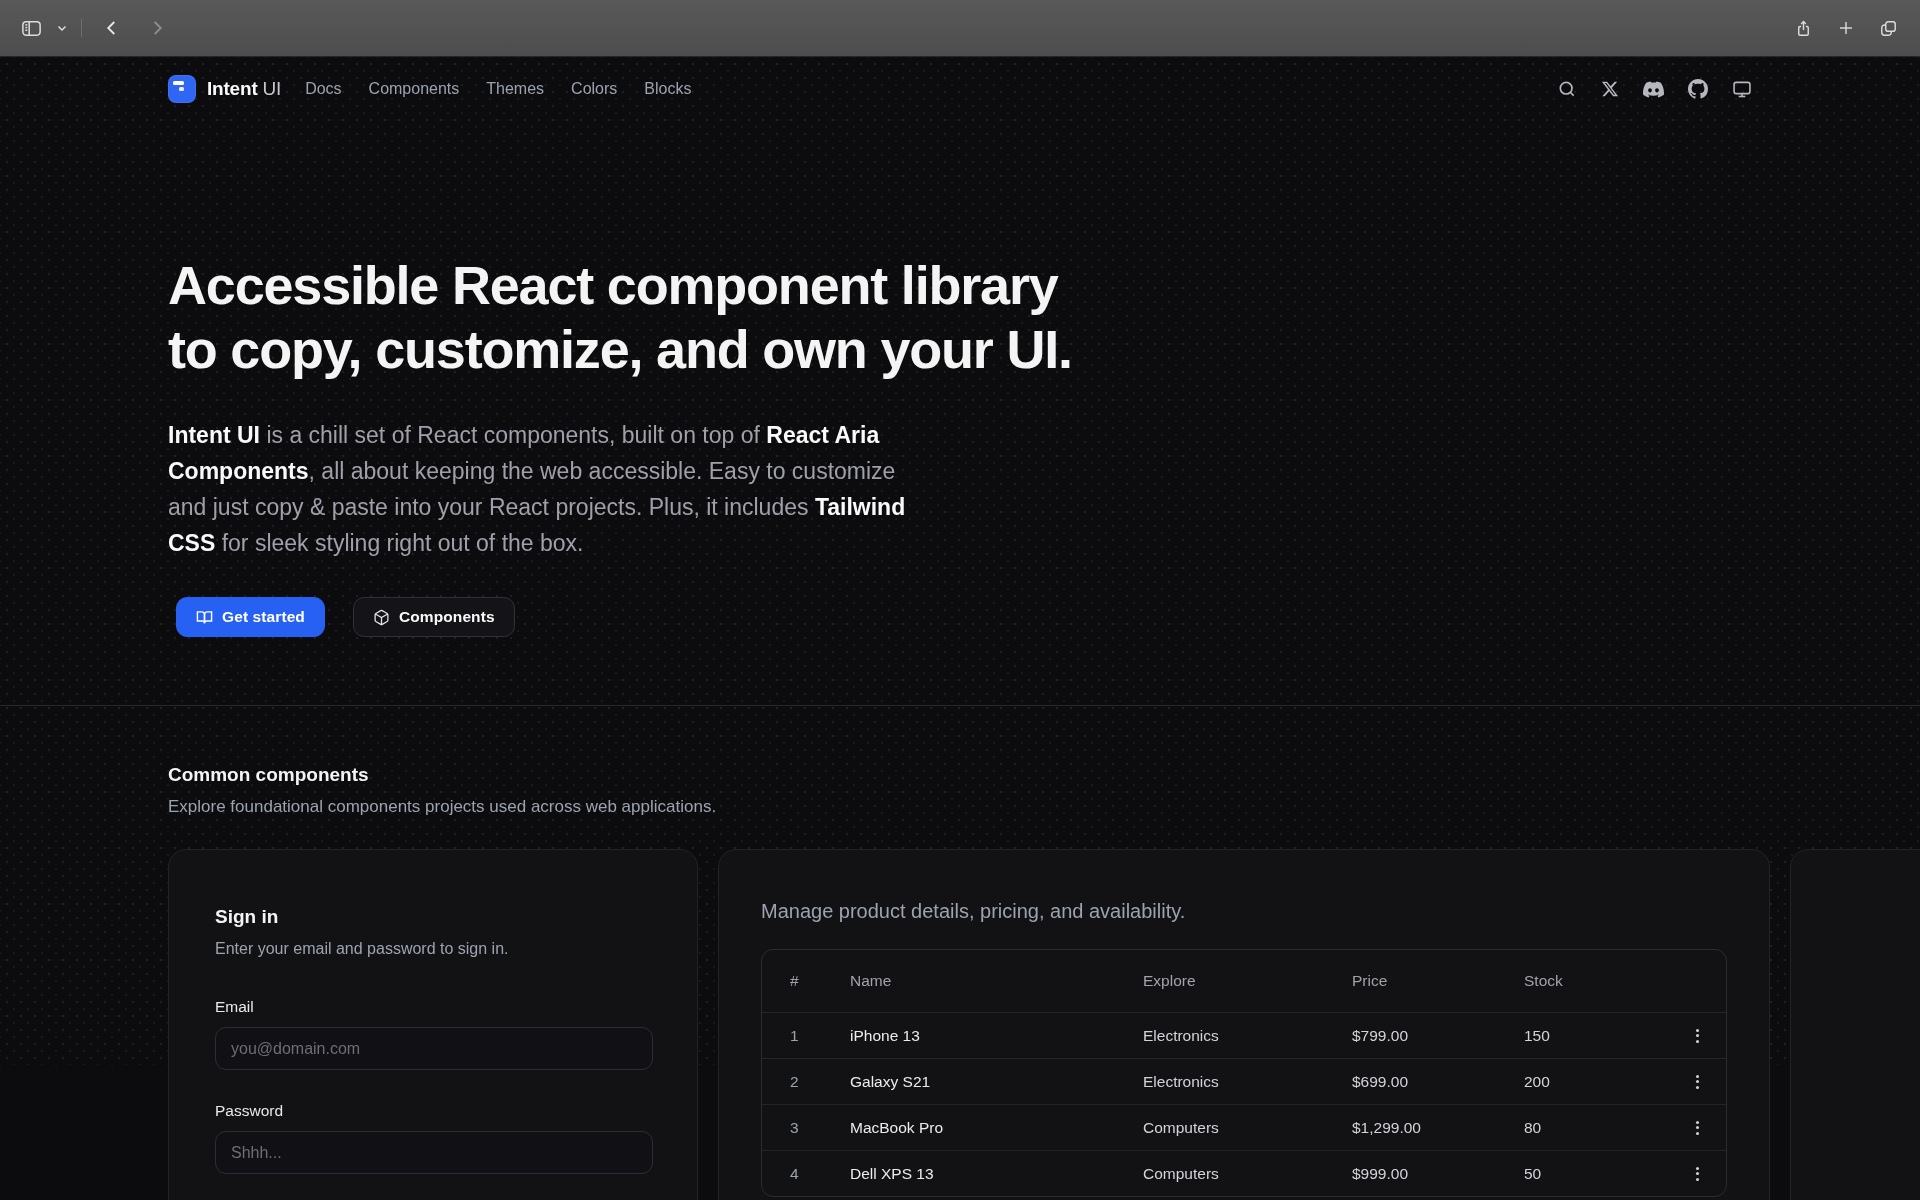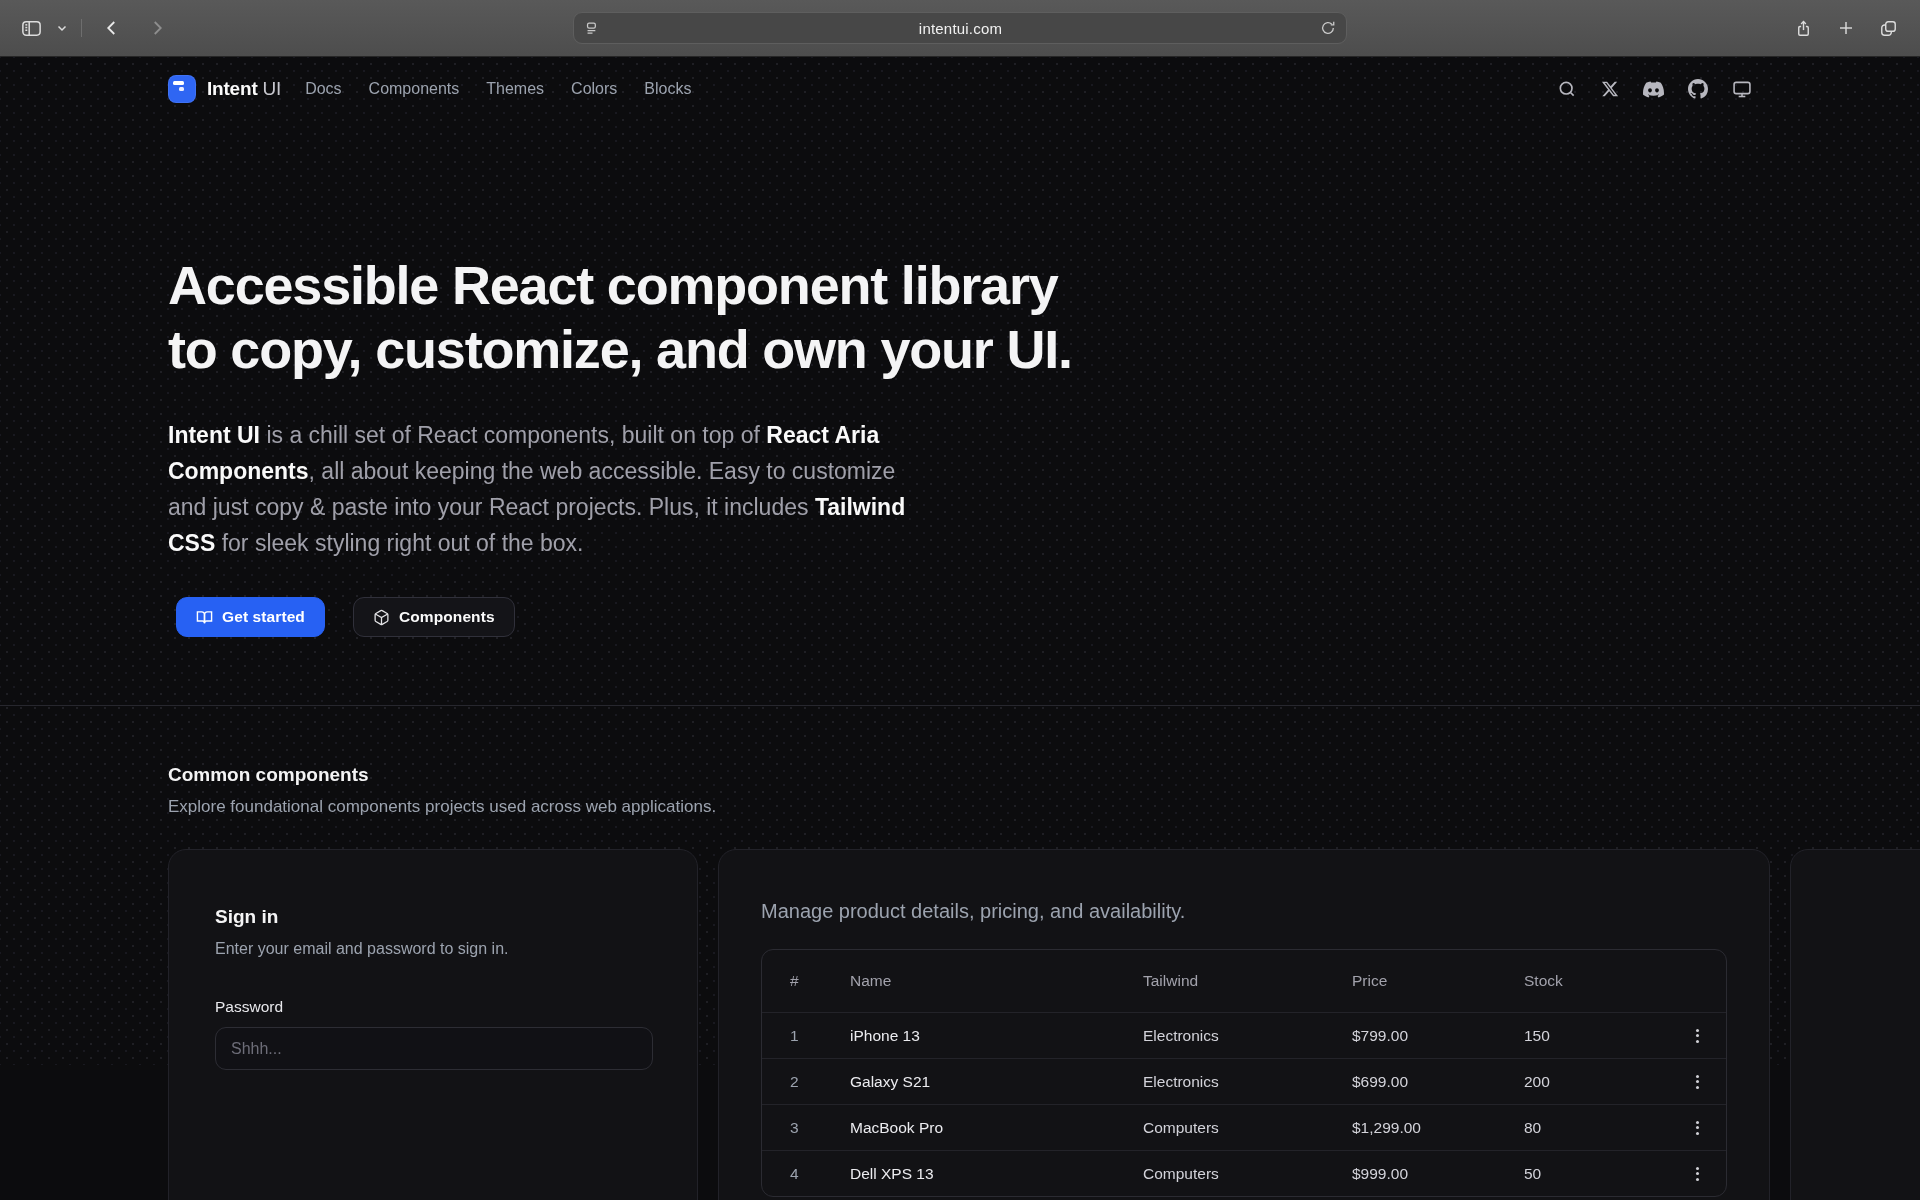--- a/index.html
+++ b/index.html
@@ -145,32 +145,20 @@
         <polyline points="15 4 7 12 15 20"></polyline>
       </svg>
     </button>
     <button class="chrome-btn" style="margin-left:14px">
       <svg width="18" height="18" viewBox="0 0 24 24" fill="none" stroke="#8e8e8e" stroke-width="2.4">
         <polyline points="9 4 17 12 9 20"></polyline>
       </svg>
     </button>
   </div>
 
-  <div class="urlbar">
-    <svg width="17" height="17" viewBox="0 0 24 24" fill="none" stroke="#c9c9c9" stroke-width="1.8">
-      <rect x="5" y="4.5" width="11" height="7" rx="2.2"></rect>
-      <line x1="5" y1="15" x2="16" y2="15"></line>
-      <line x1="5" y1="18.5" x2="12" y2="18.5"></line>
-    </svg>
-    <div class="url-text">intentui.com</div>
-    <svg width="16" height="16" viewBox="0 0 24 24" fill="none" stroke="#c9c9c9" stroke-width="2">
-      <path d="M20 12a8 8 0 1 1-2.3-5.64"></path>
-      <polyline points="20.6 2.8 20.6 7.2 16.2 7.2"></polyline>
-    </svg>
-  </div>
 
   <div class="chrome-right">
     <button class="chrome-btn">
       <svg width="19" height="19" viewBox="0 0 24 24" fill="none" stroke="#dcdcdc" stroke-width="1.8">
         <path d="M9 9.5H7.5A1.5 1.5 0 0 0 6 11v8a1.5 1.5 0 0 0 1.5 1.5h9A1.5 1.5 0 0 0 18 19v-8a1.5 1.5 0 0 0-1.5-1.5H15"></path>
         <line x1="12" y1="14" x2="12" y2="3.5"></line>
         <polyline points="9 6.2 12 3.2 15 6.2"></polyline>
       </svg>
     </button>
     <button class="chrome-btn">
@@ -270,33 +258,37 @@
     <div class="container">
       <h2 class="section-title">Common components</h2>
       <div class="section-subtitle">Explore foundational components projects used across web applications.</div>
 
       <div class="cards">
 
         <div class="card signin-card">
           <div class="card-title">Sign in</div>
           <div class="card-desc">Enter your email and password to sign in.</div>
           <div class="form-group">
+            <label class="form-label">Email</label>
+            <input class="text-input" type="text" placeholder="you@domain.com" style="">
+          </div>
+          <div class="form-group">
             <label class="form-label">Password</label>
             <input class="text-input" type="text" placeholder="Shhh..." style="">
           </div>
         </div>
 
         <div class="card products-card">
           <div class="card-desc">Manage product details, pricing, and availability.</div>
 
           <div class="table">
             <div class="trow thead">
               <span>#</span>
               <span>Name</span>
-              <span>Tailwind</span>
+              <span>Explore</span>
               <span>Price</span>
               <span>Stock</span>
               <span></span>
             </div>
 
             <div class="trow tbody">
               <span class="cell-num">1</span>
               <span class="cell-name">iPhone 13</span>
               <span>Electronics</span>
               <span>$799.00</span>

